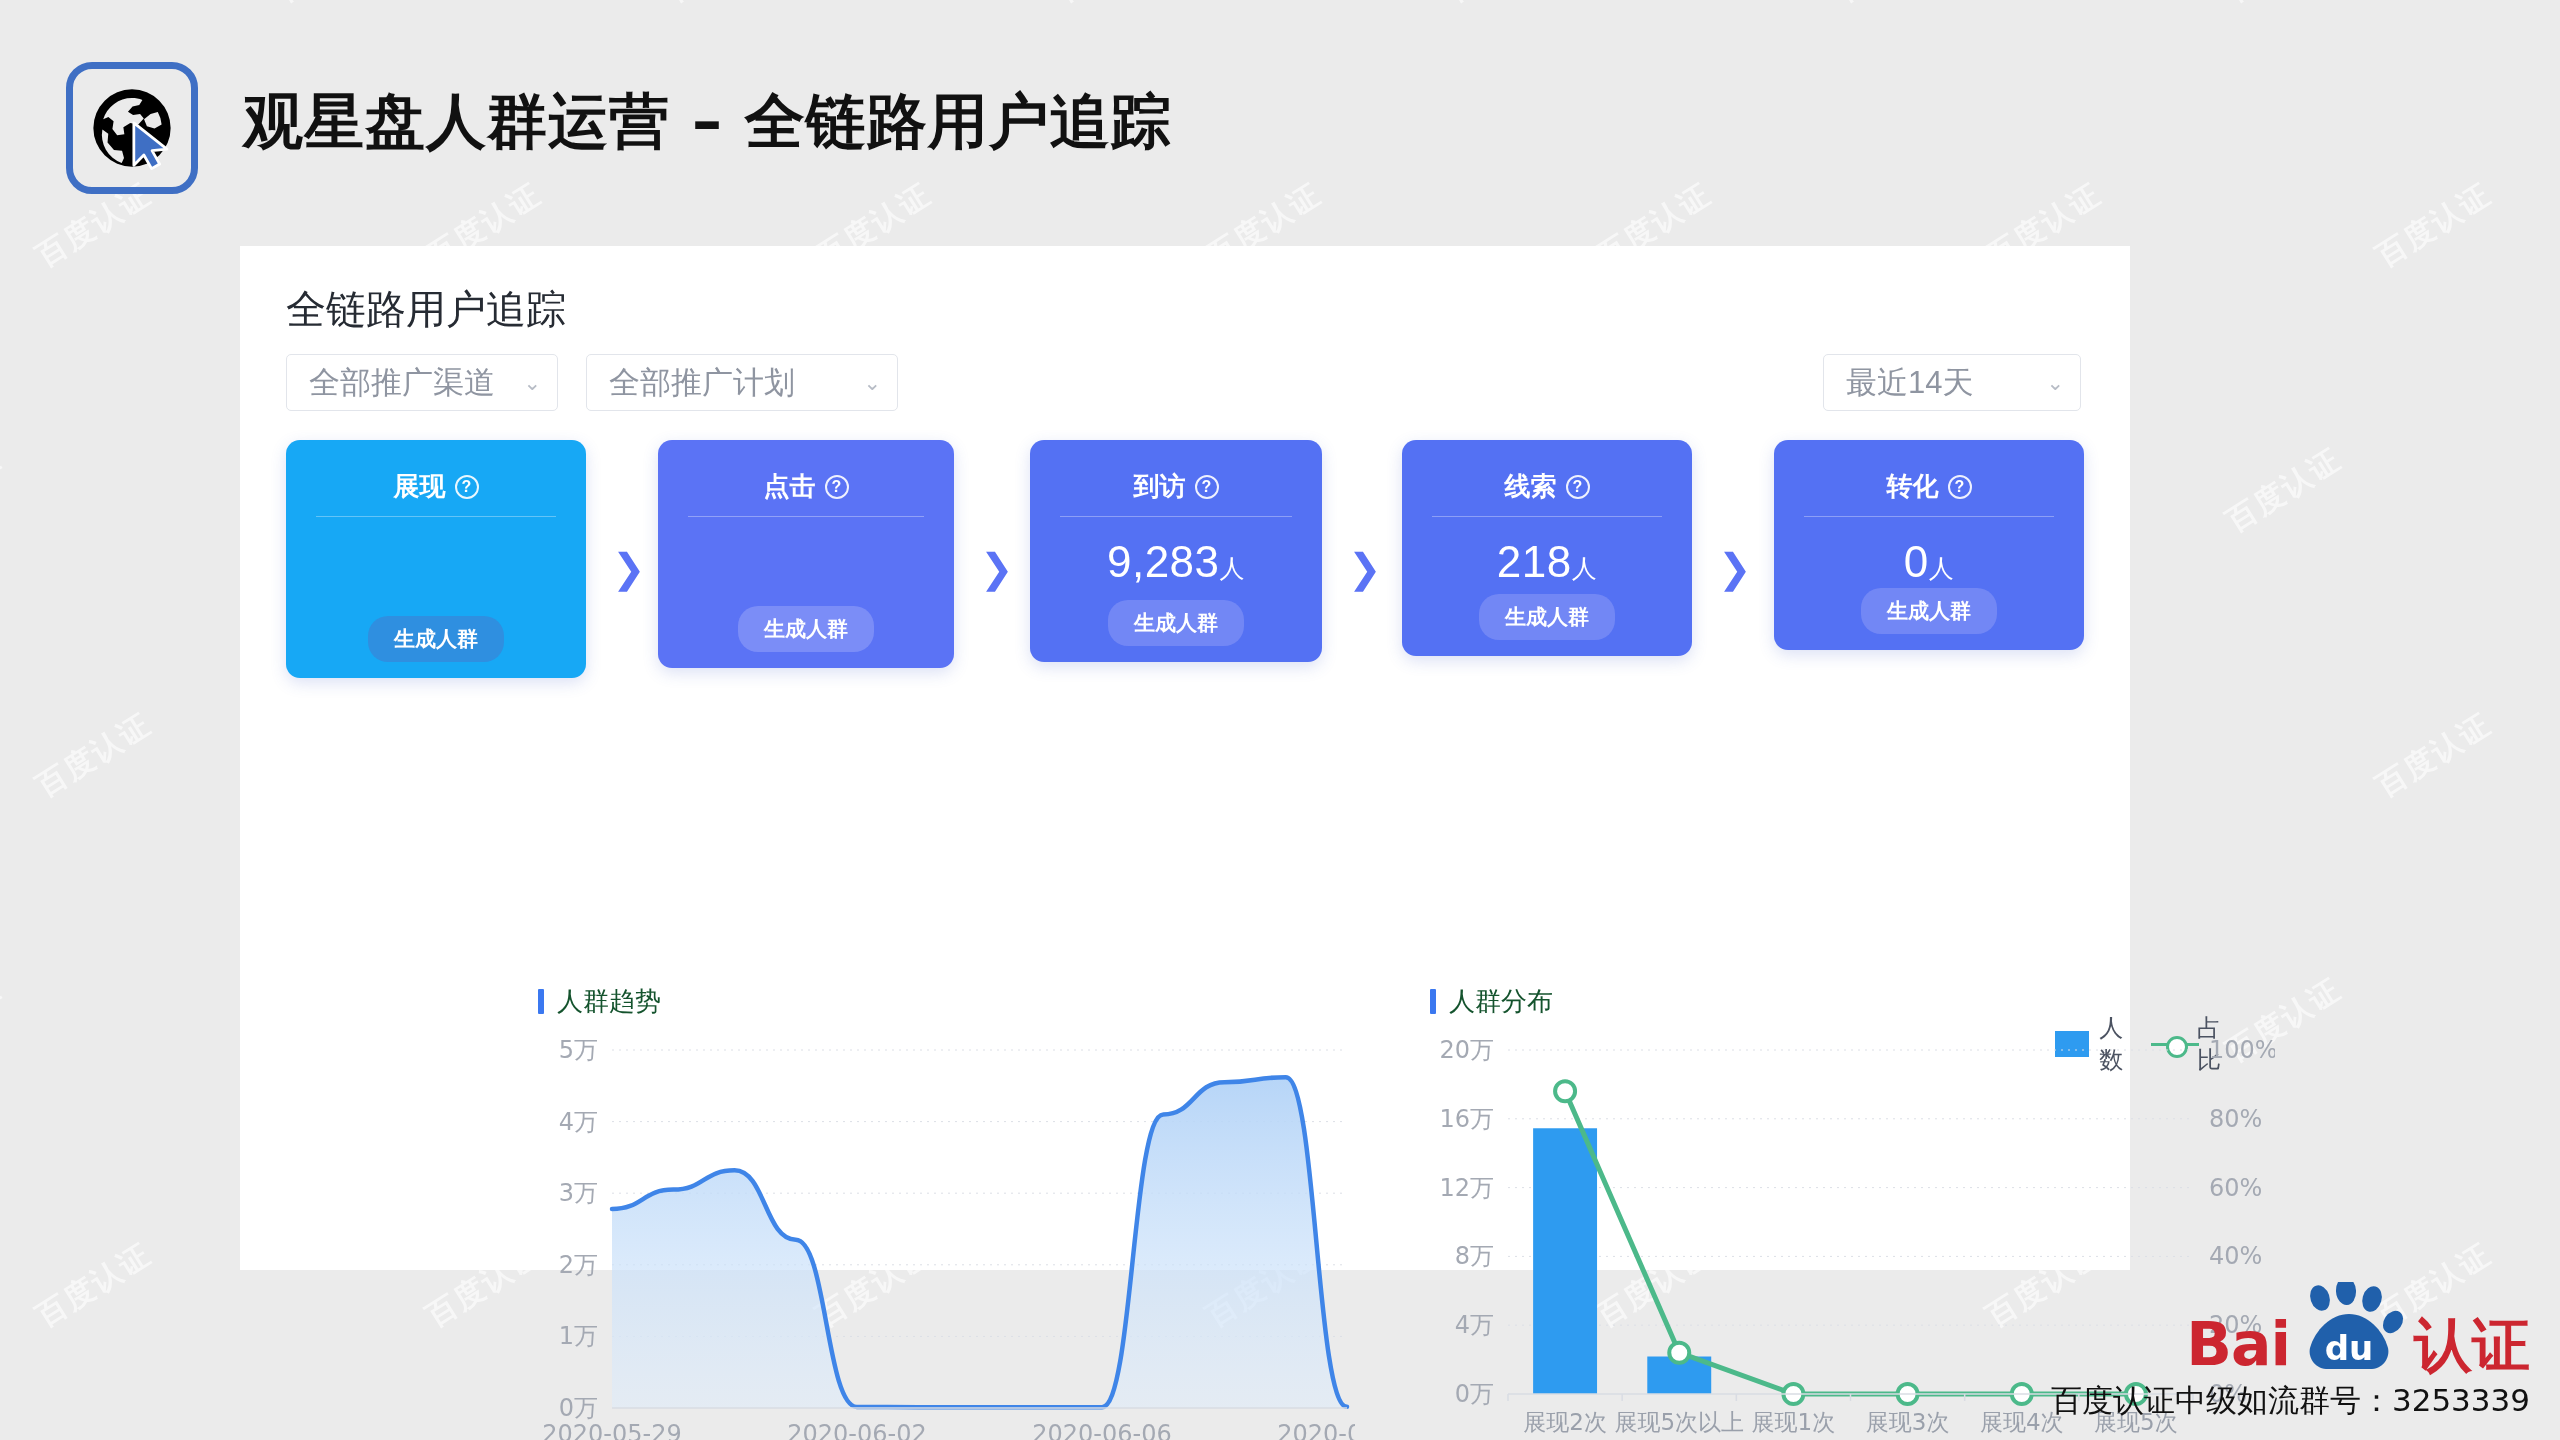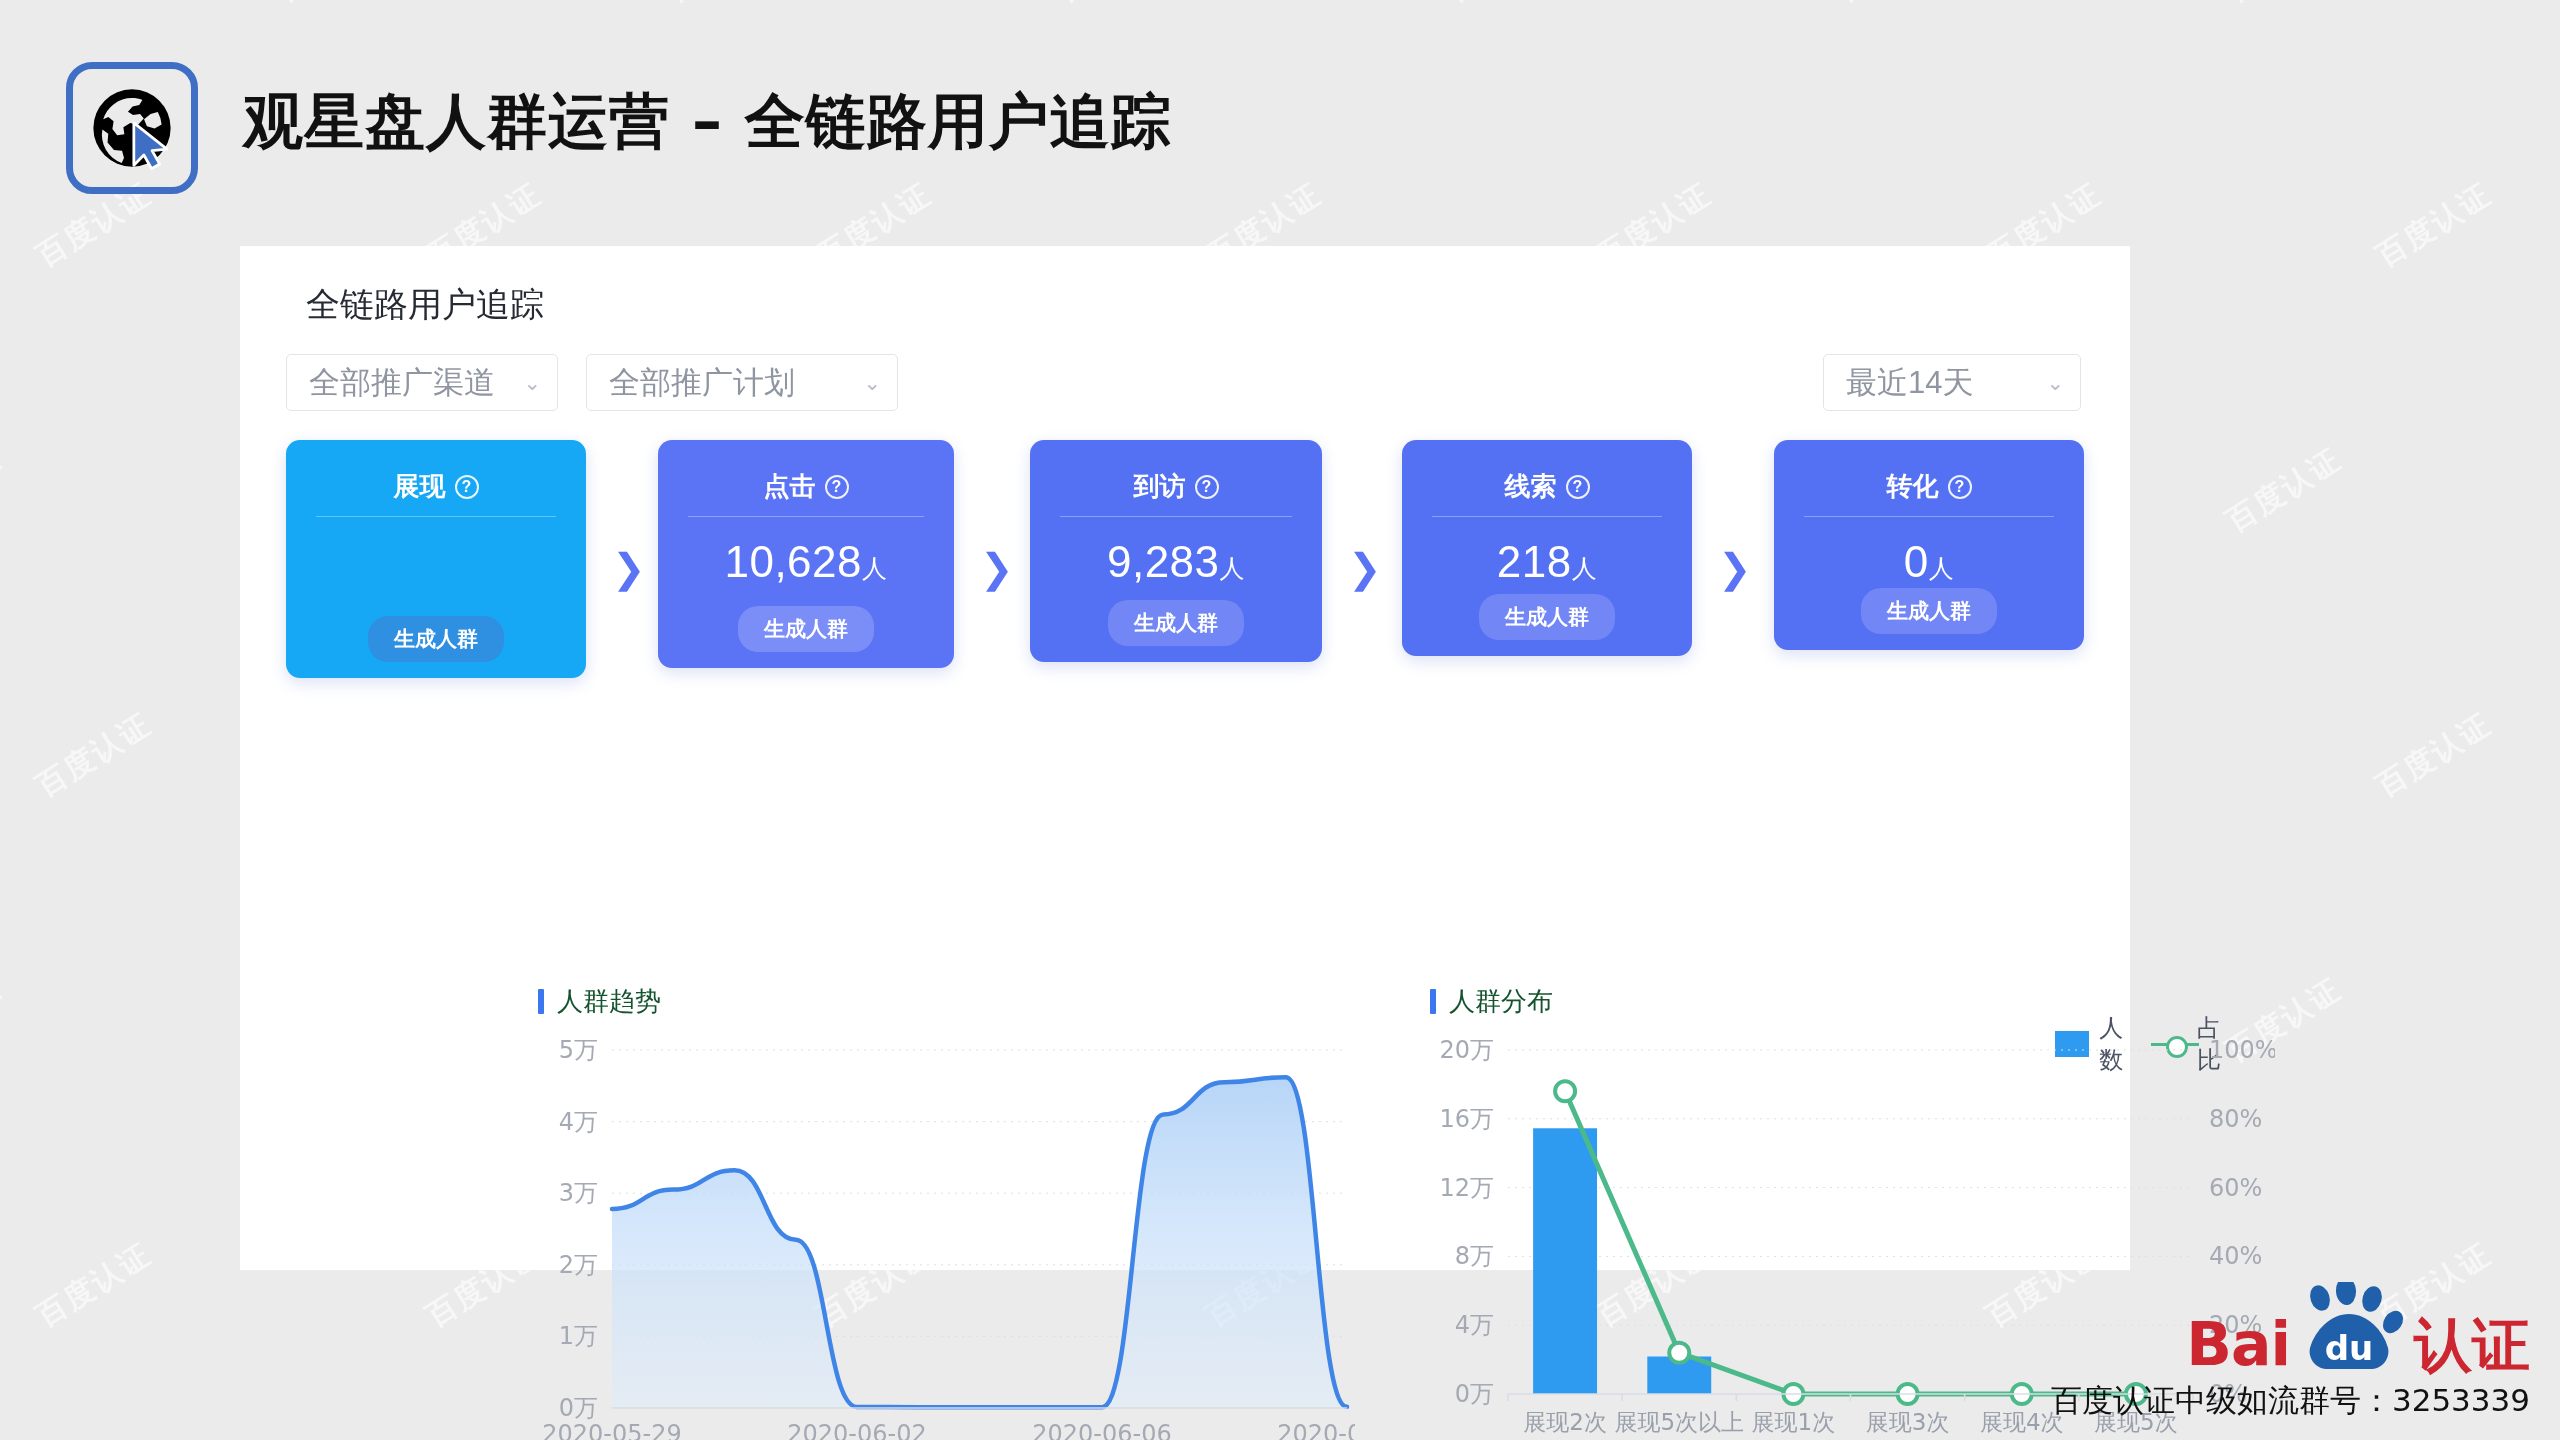--- a/index.html
+++ b/index.html
@@ -51,21 +51,21 @@
 
   
   #panel {
     position: absolute; left: 240px; top: 246px;
     width: 1890px; height: 1024px;
     background: #ffffff;
     z-index: 1;
   }
   #panel-title {
     position: absolute; left: 46px; top: 36px;
-    font-size: 34px; color: #262b33; font-weight: 400; margin-left: 20px;
+    font-size: 40px; color: #262b33; font-weight: 400;
   }
 
   
   .select {
     position: absolute; top: 108px;
     height: 57px;
     border: 1px solid #e2e5eb;
     border-radius: 5px;
     background: #fff;
     display: flex; align-items: center;
@@ -273,21 +273,20 @@
         <div class="f-div"></div>
         <div class="f-btn" style="background: rgb(47, 143, 224); top: 176px;">生成人群</div>
       </div>
       <div class="arrow" style="left: 326px;">❯</div>
       <div class="fcard" style="left: 372px; width: 296px; height: 228px; background: rgb(91, 115, 245);">
         <div class="f-head">
           <span>点击</span>
           <span class="qmark">?</span>
         </div>
         <div class="f-div"></div>
-        <div class="f-value"><span>10,628</span><span class="unit">人</span></div>
         <div class="f-btn" style="background: rgb(123, 141, 247); top: 166px;">生成人群</div>
       </div>
       <div class="arrow" style="left: 694px;">❯</div>
       <div class="fcard" style="left: 744px; width: 292px; height: 222px; background: rgb(84, 113, 243);">
         <div class="f-head">
           <span>到访</span>
           <span class="qmark">?</span>
         </div>
         <div class="f-div"></div>
         <div class="f-value"><span>9,283</span><span class="unit">人</span></div>

